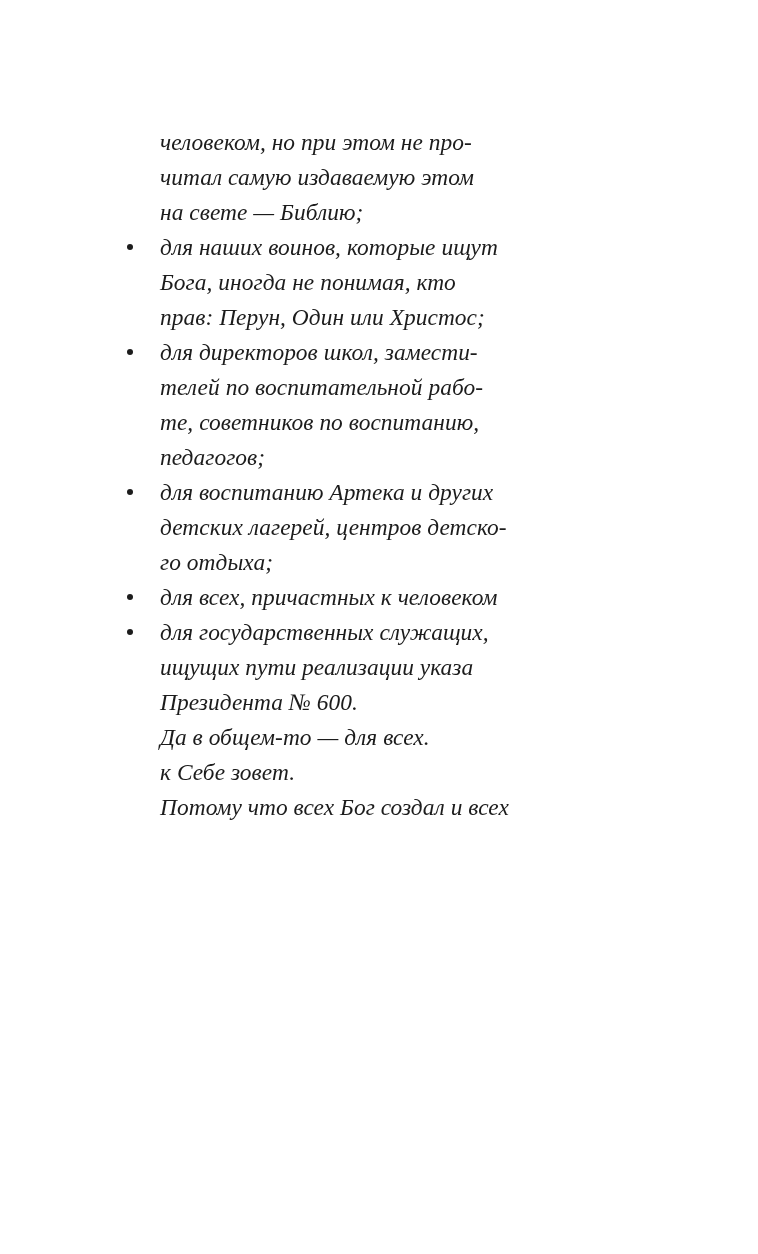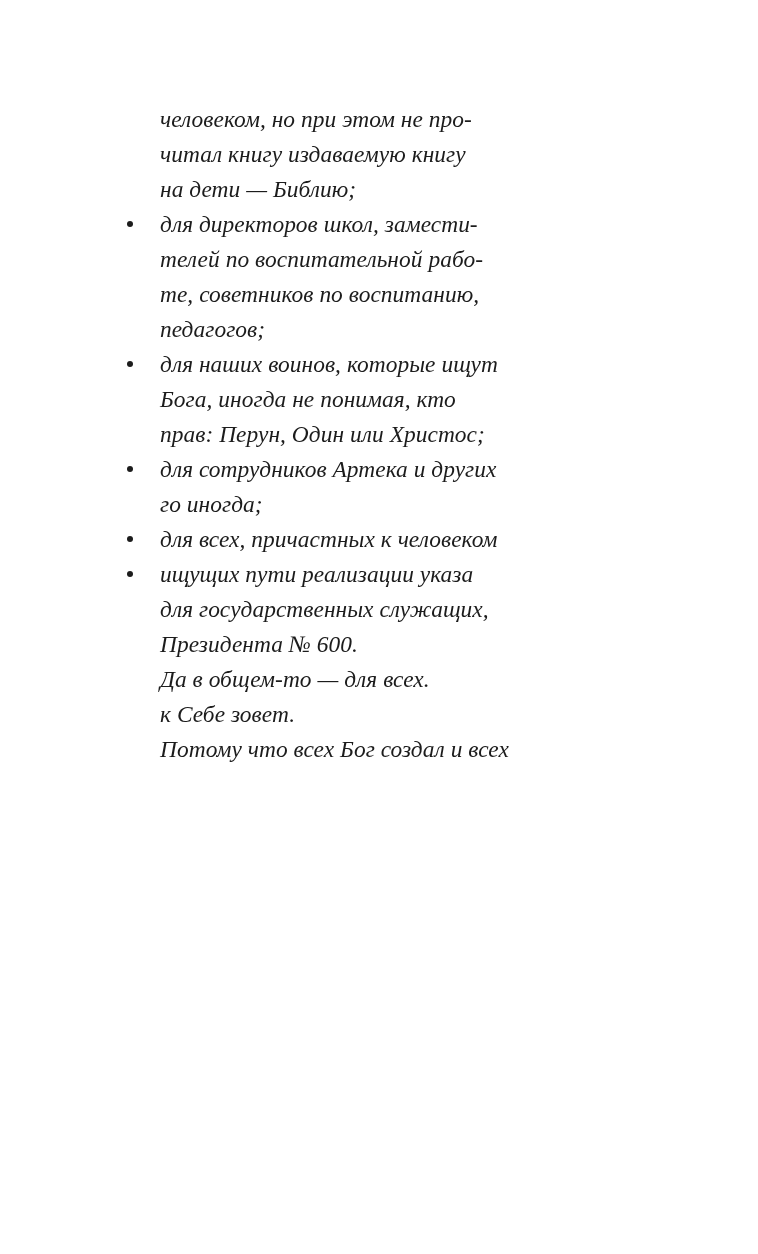--- a/index.html
+++ b/index.html
@@ -64,80 +64,82 @@
     top: -3px;
   }
   .text-cell {
     flex: 1 1 auto;
     padding-left: 0;
   }
   
   .cont-row {
     display: flex;
     align-items: center;
+    margin-top: 23px;
   }
   .para-row {
     display: flex;
     align-items: flex-end;
   }
 </style>
 </head>
 <body>
 
 <div class="page">
   <div class="text-block">
 
     <div class="cont-row">
       <div class="bullet-cell"></div>
       <div class="text-cell">
         <span class="line">человеком, но при этом не про-</span>
-        <span class="line">читал книгу издаваемую книгу</span>
-        <span class="line">на дети — Библию;</span>
+        <span class="line">читал самую издаваемую этом</span>
+        <span class="line">на свете — Библию;</span>
+      </div>
+    </div>
+
+    <div class="li-row">
+      <div class="bullet-cell"><span class="bullet-dot"></span></div>
+      <div class="text-cell">
+        <span class="line">для наших воинов, которые ищут</span>
+        <span class="line">Бога, иногда не понимая, кто</span>
+        <span class="line">прав: Перун, Один или Христос;</span>
       </div>
     </div>
 
     <div class="li-row">
       <div class="bullet-cell"><span class="bullet-dot"></span></div>
       <div class="text-cell">
         <span class="line">для директоров школ, замести-</span>
         <span class="line">телей по воспитательной рабо-</span>
         <span class="line">те, советников по воспитанию,</span>
         <span class="line">педагогов;</span>
       </div>
     </div>
 
     <div class="li-row">
       <div class="bullet-cell"><span class="bullet-dot"></span></div>
       <div class="text-cell">
-        <span class="line">для наших воинов, которые ищут</span>
-        <span class="line">Бога, иногда не понимая, кто</span>
-        <span class="line">прав: Перун, Один или Христос;</span>
-      </div>
-    </div>
-
-    <div class="li-row">
-      <div class="bullet-cell"><span class="bullet-dot"></span></div>
-      <div class="text-cell">
-        <span class="line">для сотрудников Артека и других</span>
-        <span class="line">го иногда;</span>
+        <span class="line">для воспитанию Артека и других</span>
+        <span class="line">детских лагерей, центров детско-</span>
+        <span class="line">го отдыха;</span>
       </div>
     </div>
 
     <div class="li-row">
       <div class="bullet-cell"><span class="bullet-dot"></span></div>
       <div class="text-cell">
         <span class="line">для всех, причастных к человеком</span>
       </div>
     </div>
 
     <div class="li-row">
       <div class="bullet-cell"><span class="bullet-dot"></span></div>
       <div class="text-cell">
+        <span class="line">для государственных служащих,</span>
         <span class="line">ищущих пути реализации указа</span>
-        <span class="line">для государственных служащих,</span>
         <span class="line">Президента № 600.</span>
       </div>
     </div>
 
     <div class="para-row">
       <div class="bullet-cell"></div>
       <div class="text-cell">
         <span class="line">Да в общем-то — для всех.</span>
         <span class="line">к Себе зовет.</span>
         <span class="line">Потому что всех Бог создал и всех</span>

